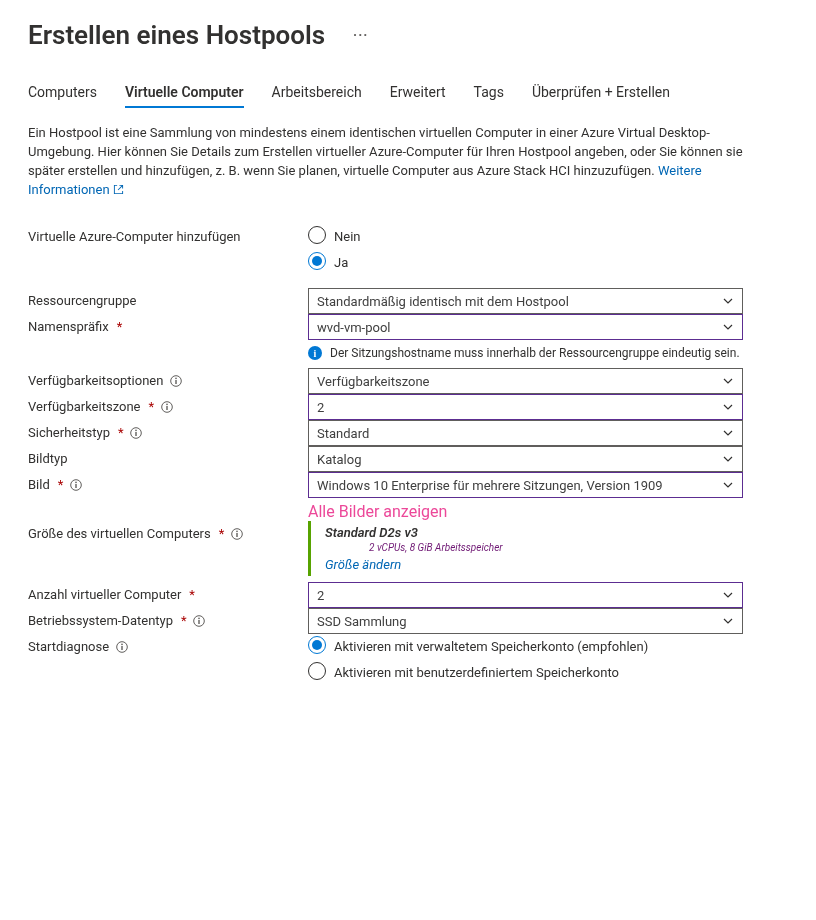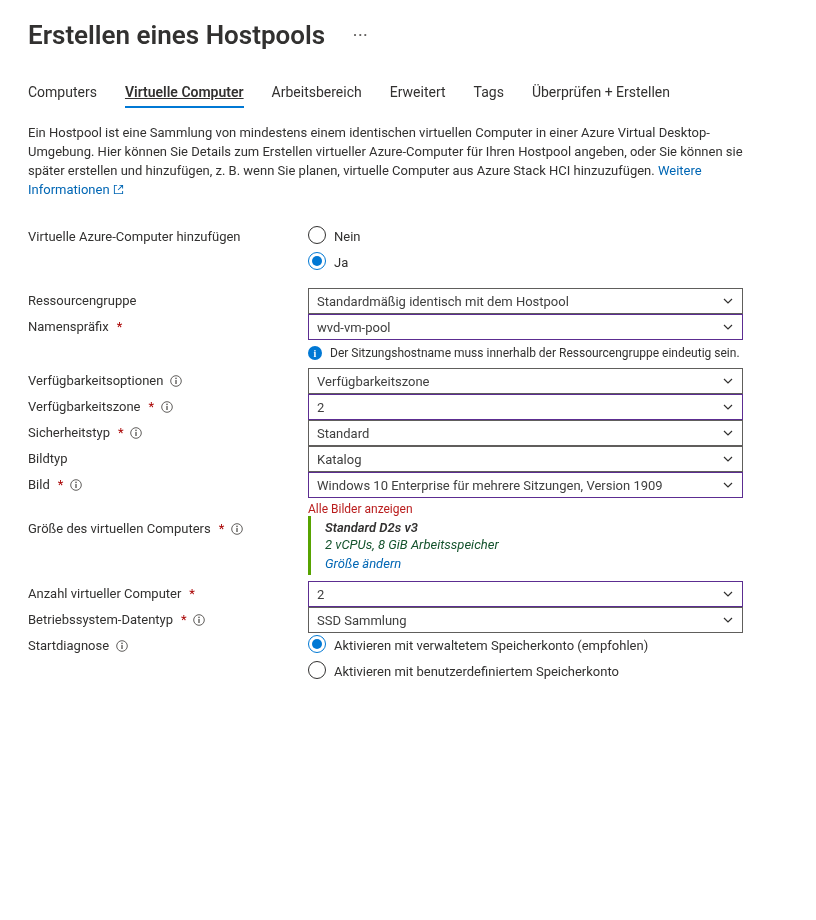--- a/index.html
+++ b/index.html
@@ -41,21 +41,20 @@
     padding: 6px 0;
     font-size: 14px;
     color: #323130;
     cursor: pointer;
     border-bottom: 2px solid transparent;
   }
   .tab.active {
     color: #323130;
     font-weight: 600;
     border-bottom: 2px solid #0078d4;
-    text-decoration: underline;
   }
   .desc {
     font-size: 13px;
     color: #323130;
     line-height: 1.45;
     max-width: 720px;
     margin-bottom: 24px;
   }
   .link {
     color: #0066b4;
@@ -149,24 +148,24 @@
     display: flex; align-items: center; justify-content: center;
     flex-shrink: 0;
     font-family: "Segoe UI";
   }
   .size-block {
     border-left: 3px solid #57a300;
     padding: 4px 0 4px 14px;
     font-style: italic;
   }
   .size-title { font-weight: 600; font-size: 13px; }
-  .size-sub { font-size: 13px; color: #14532d; margin-top: 2px; }
+  .size-sub { font-size: 10px; color: #701a75; margin-top: 2px; margin-left: 44px; }
   .size-link { margin-top: 4px; }
   .spacer { height: 18px; }
-  .link-small { color: #b91c1c; font-size: 12px; cursor: pointer; margin-top: 4px; display: inline-block; }
+  .link-small { color: #ec4899; font-size: 16px; cursor: pointer; margin-top: 4px; display: inline-block; }
 </style>
 </head>
 <body>
 
 <div class="page">
 
   <div class="title-row">
     <div class="page-title">Erstellen eines Hostpools</div>
     <div class="ellipsis">···</div>
   </div>

